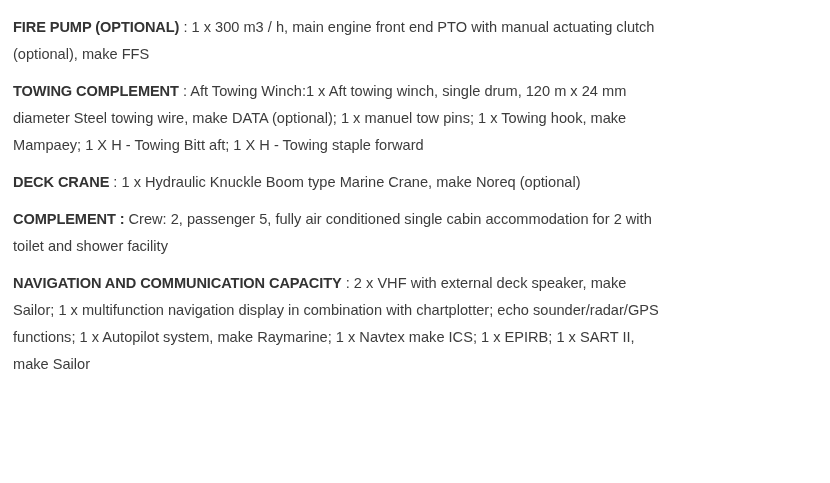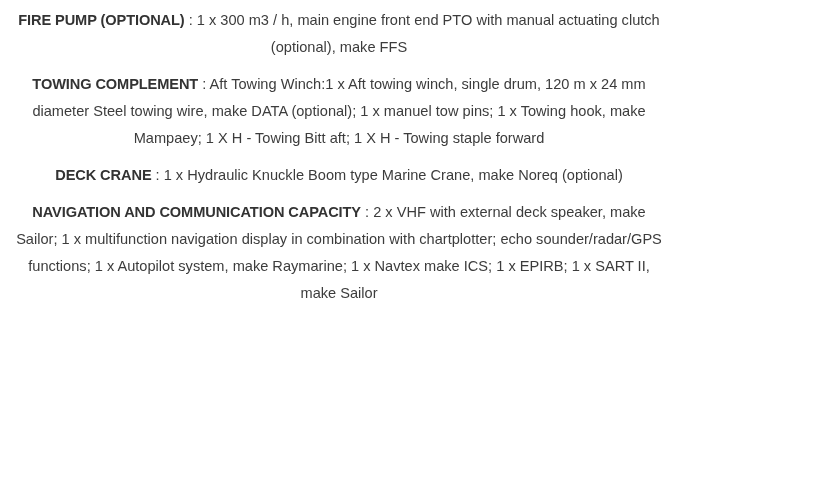--- a/index.html
+++ b/index.html
@@ -9,22 +9,21 @@
   }
   body {
     width: 830px;
     height: 483px;
     overflow: hidden;
     font-family: "Liberation Sans", sans-serif;
   }
   main.spec-document {
     box-sizing: border-box;
     width: 680px;
-    padding: 7px 15px 0 13px;
-    text-align: center;
+    padding: 14px 15px 0 13px;
   }
   p.spec {
     margin: 0 0 10px 0;
     font-size: 14.6px;
     line-height: 27px;
     color: #3c3c3c;
     font-weight: 400;
   }
   p.spec .spec-label {
     font-weight: 700;
@@ -38,17 +37,18 @@
 <main class="spec-document">
 
   <p class="spec"><strong class="spec-label">FIRE PUMP (OPTIONAL)</strong><span> : 1 x 300 m3 / h, main engine front end PTO with manual actuating clutch (optional), make FFS</span></p>
 
 
 
   <p class="spec"><strong class="spec-label">TOWING COMPLEMENT</strong><span> : Aft Towing Winch:1 x Aft towing winch, single drum, 120 m x 24 mm diameter Steel towing wire, make DATA (optional); 1 x manuel tow pins; 1 x Towing hook, make Mampaey; 1 X H - Towing Bitt aft; 1 X H - Towing staple forward</span></p>
 
   <p class="spec"><strong class="spec-label">DECK CRANE</strong><span> : 1 x Hydraulic Knuckle Boom type Marine Crane, make Noreq (optional)</span></p>
 
+  <p class="spec"><strong class="spec-label">COMPLEMENT :</strong><span> Crew: 2, passenger 5, fully air conditioned single cabin accommodation for 2 with toilet and shower facility</span></p>
 
 
   <p class="spec"><strong class="spec-label">NAVIGATION AND COMMUNICATION CAPACITY</strong><span> : 2 x VHF with external deck speaker, make Sailor; 1 x multifunction navigation display in combination with chartplotter; echo sounder/radar/GPS functions; 1 x Autopilot system, make Raymarine; 1 x Navtex make ICS; 1 x EPIRB; 1 x SART II, make Sailor</span></p>
 
 </main>
 
 </body></html>

